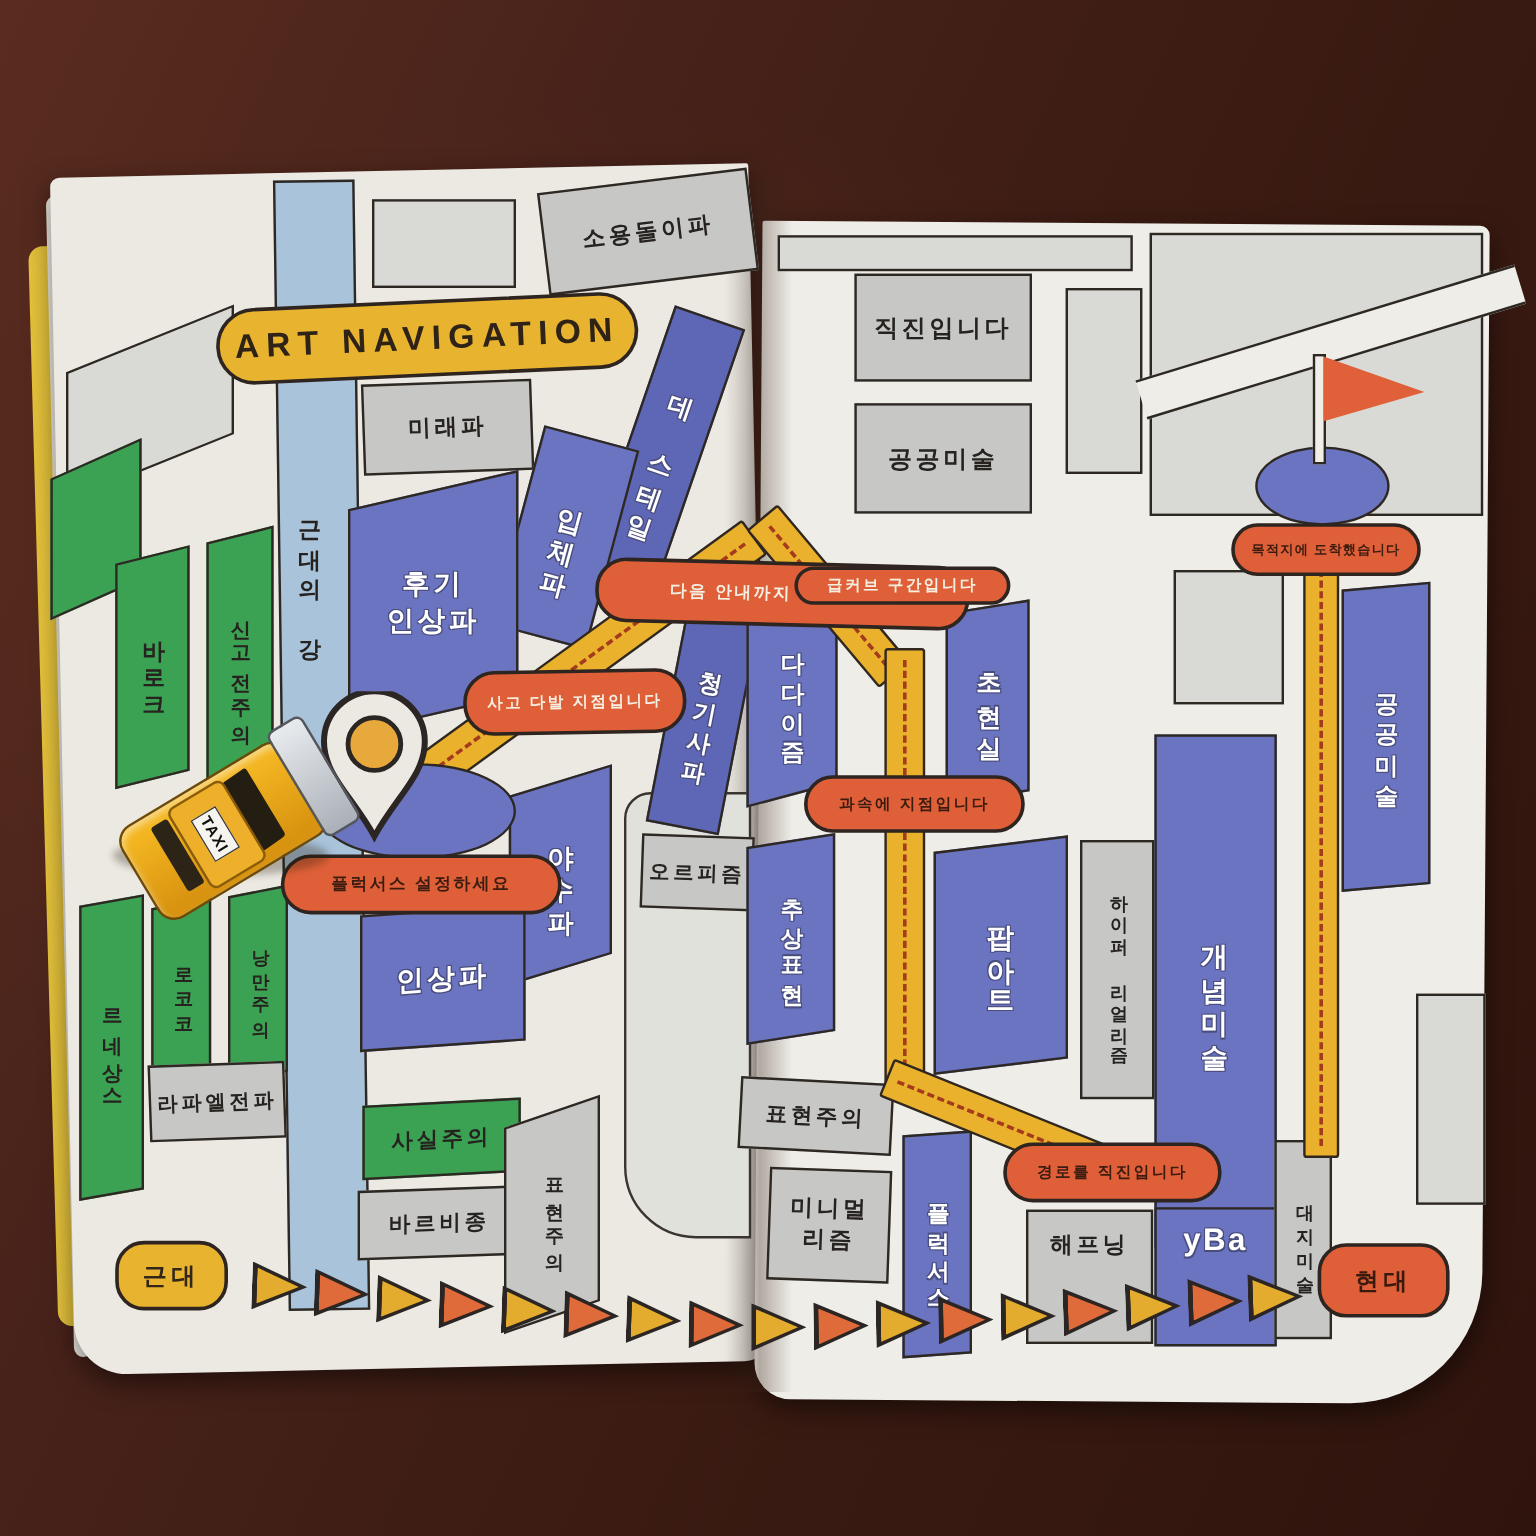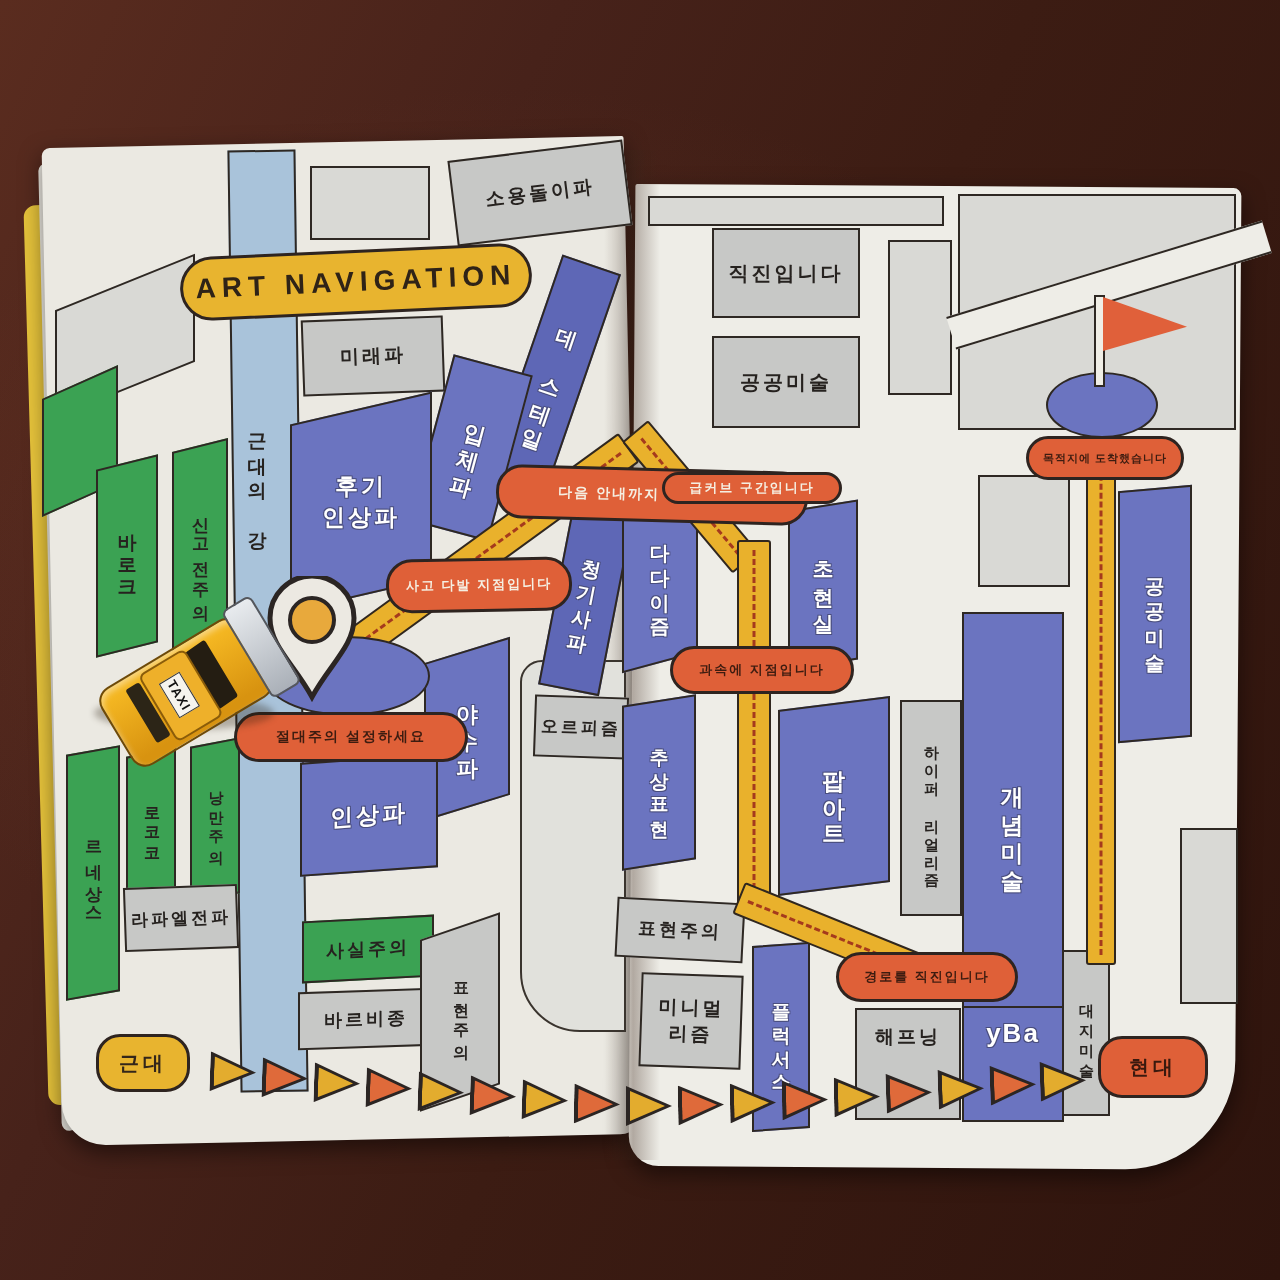--- a/index.html
+++ b/index.html
@@ -207,21 +207,21 @@
     <span>ART NAVIGATION</span>
   </div>
 
 <div class="callout c-light" style="left:496px;top:468px;width:312px;height:54px;transform:rotate(1.5deg);">
   <span>다음 안내까지 직진입니다</span>
 </div>
 <div class="callout c-light" style="left:386px;top:558px;width:186px;height:54px;font-size:13px;transform:rotate(-1deg);">
   <span>사고 다발 지점입니다</span>
 </div>
 <div class="callout c-dark" style="left:234px;top:712px;width:234px;height:50px;">
-  <span>절대주의 설정하세요</span>
+  <span>플럭서스 설정하세요</span>
 </div>
 <div class="callout c-light" style="left:662px;top:460px;width:180px;height:32px;font-size:13px;margin-top:12px;">
   <span>급커브 구간입니다</span>
 </div>
 <div class="callout c-dark" style="left:670px;top:646px;width:184px;height:48px;font-size:13px;">
   <span>과속에 지점입니다</span>
 </div>
 <div class="callout c-dark" style="left:1026px;top:436px;width:158px;height:44px;font-size:11px;letter-spacing:1px;">
   <span>목적지에 도착했습니다</span>
 </div>

